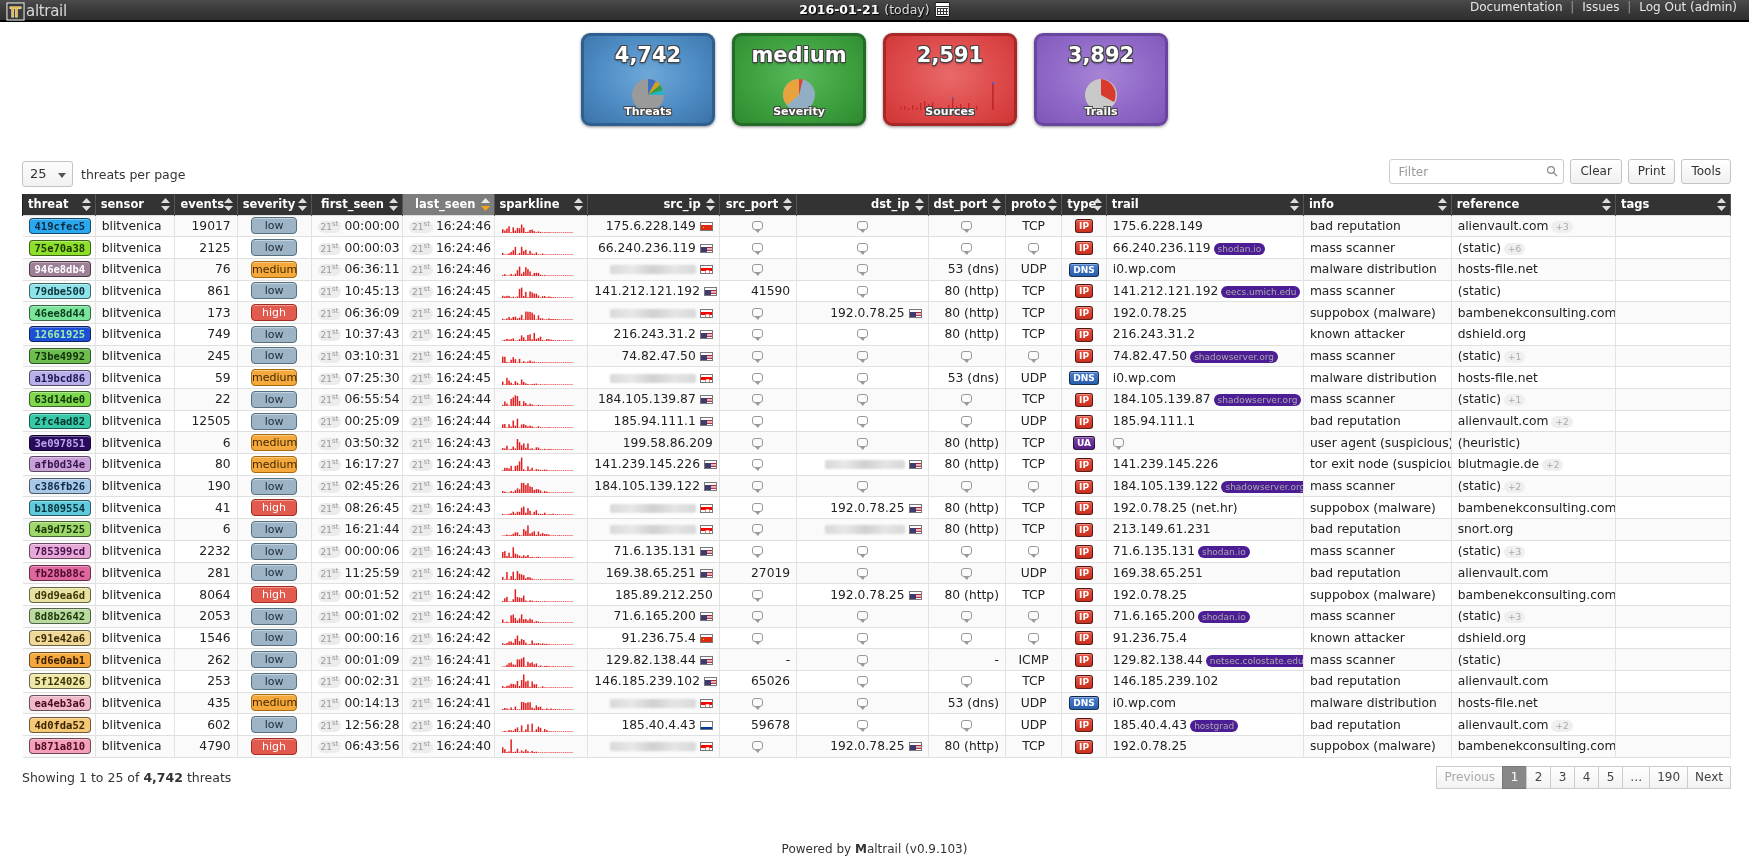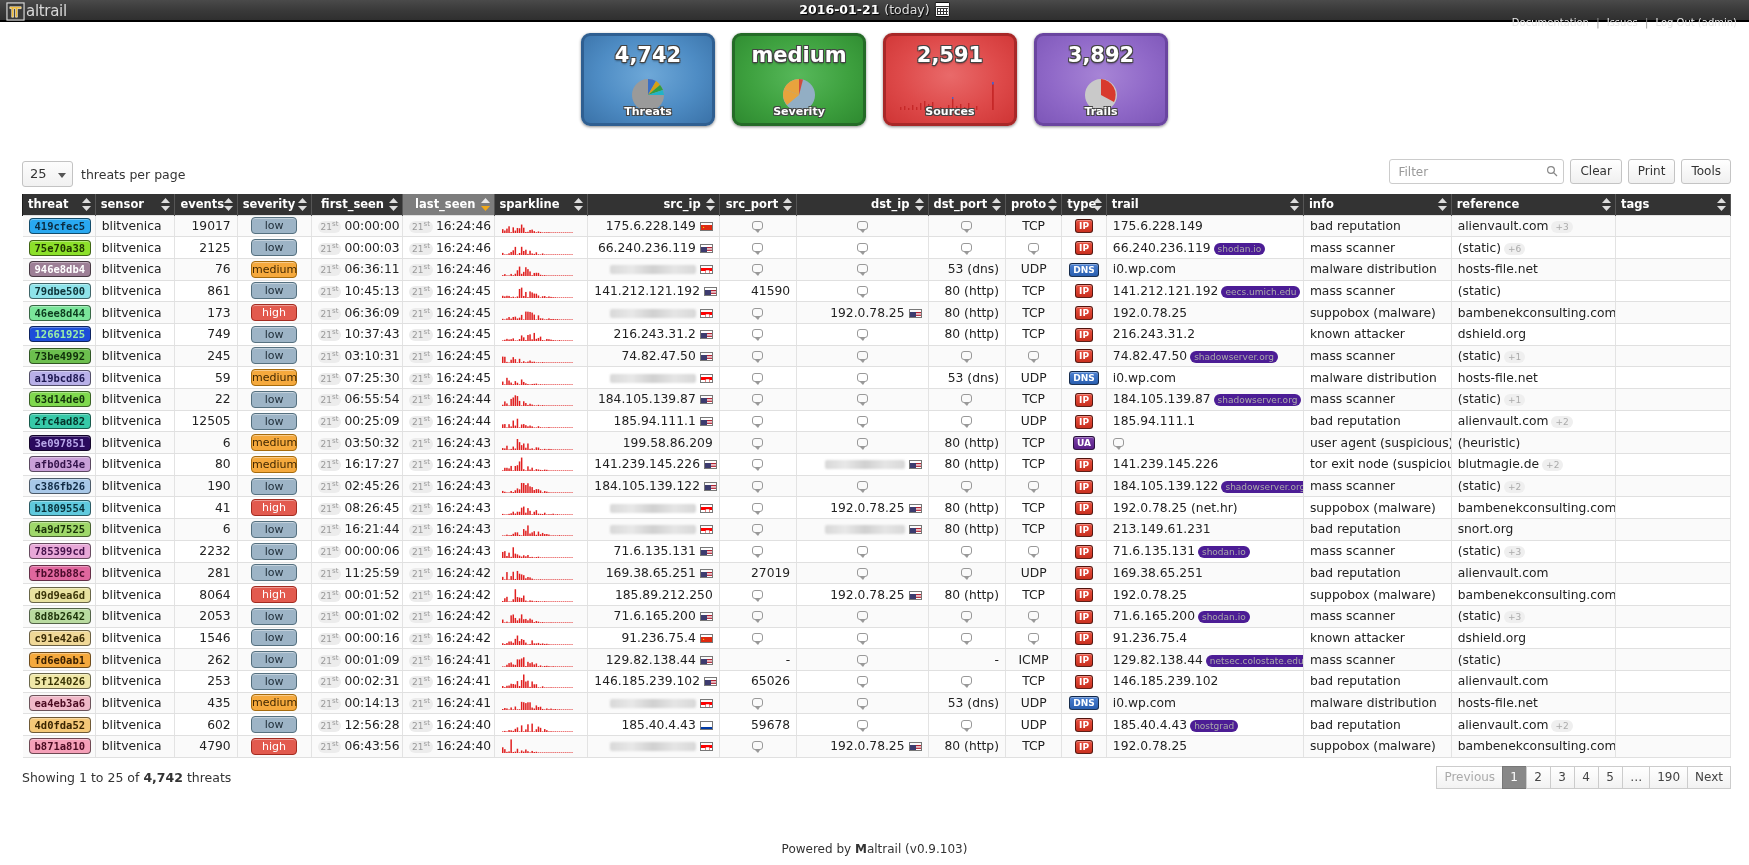--- a/index.html
+++ b/index.html
@@ -27,21 +27,21 @@
   }
   .datebox .dt { font-weight:bold; color:#fff; text-shadow:1px 1px 1px #000; }
   .datebox .today { color:#ddd; text-shadow:1px 1px 1px #000; }
   .cal-icon { width:15px; height:15px; background:#fff; border:1px solid #111; border-radius:1px; position:relative; display:inline-block; }
   .cal-icon:before { content:""; position:absolute; left:0; right:0; top:0; height:3px; background:#fff; border-bottom:1px solid #333; }
   .cal-grid { position:absolute; left:1px; right:1px; top:5px; bottom:1px;
      background:
        repeating-linear-gradient(to right,#333 0 1px,transparent 1px 3px),
        repeating-linear-gradient(to bottom,#333 0 1px,transparent 1px 3px);
   }
-  .topnav { position:absolute; right:8px; top:17px; font-size:10px; color:#e0e0e0; }
+  .topnav { position:absolute; right:8px; top:0; font-size:12px; color:#e0e0e0; }
   .topnav a { color:#e6e6e6; text-decoration:none; padding:0 4px; }
   .topnav .sep { color:#999; }
 
   
   .cards { display:flex; justify-content:center; gap:17px; margin-top:11px; }
   .card {
     width:134px; height:93px; border-radius:9px;
     position:relative; overflow:hidden;
     display:flex; flex-direction:column; align-items:center;
     box-shadow:0 1px 3px rgba(0,0,0,.45);
@@ -151,21 +151,21 @@
   .bubble:after { content:""; position:absolute; left:2px; top:8px; border-left:3px solid transparent; border-right:2px solid transparent; border-top:3px solid #999; }
 
   .spark { display:block; }
 
   
   .footer { margin:8px 18px 0 22px; position:relative; height:30px; }
   .showing { position:absolute; left:0; top:4px; font-size:12.5px; color:#333; }
   .showing b { font-weight:bold; }
   .pager { position:absolute; right:0; top:0; display:flex; }
   .pg {
-    min-width:25px; height:23px; line-height:21px; text-align:left;
+    min-width:25px; height:23px; line-height:21px; text-align:center;
     border:1px solid #ccc; margin-left:-1px; font-size:12px; color:#444;
     background:linear-gradient(to bottom,#fff,#f2f2f2); padding:0 7px; cursor:pointer;
   }
   .pg.active { background:#888; color:#fff; border-color:#777; }
   .pg.dis { color:#aaa; }
   .poweredby { position:absolute; left:0; right:0; bottom:9px; text-align:center; font-size:12px; color:#333; }
   .poweredby b { font-weight:bold; }
 </style>
 </head>
 <body>

